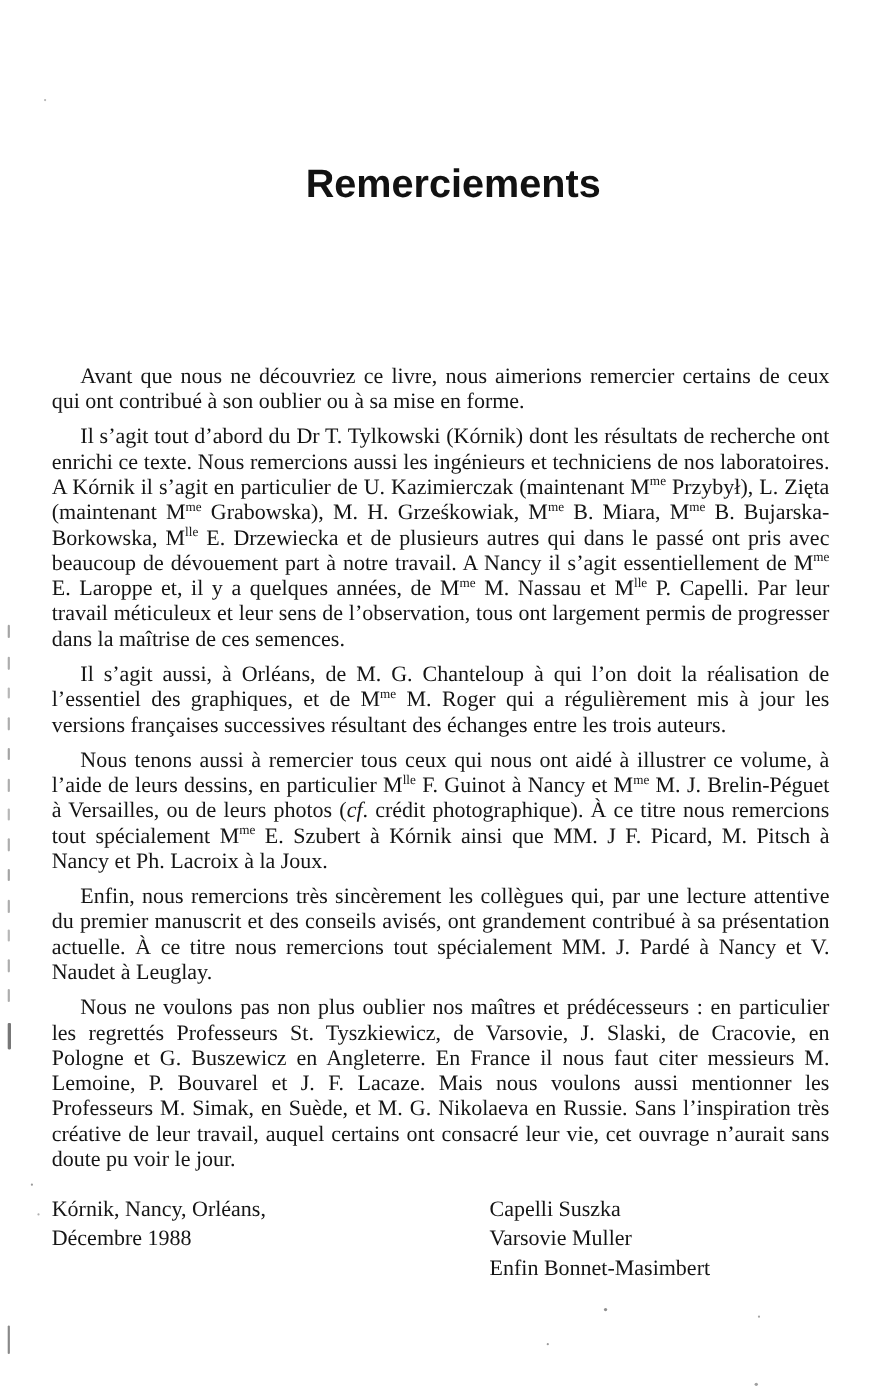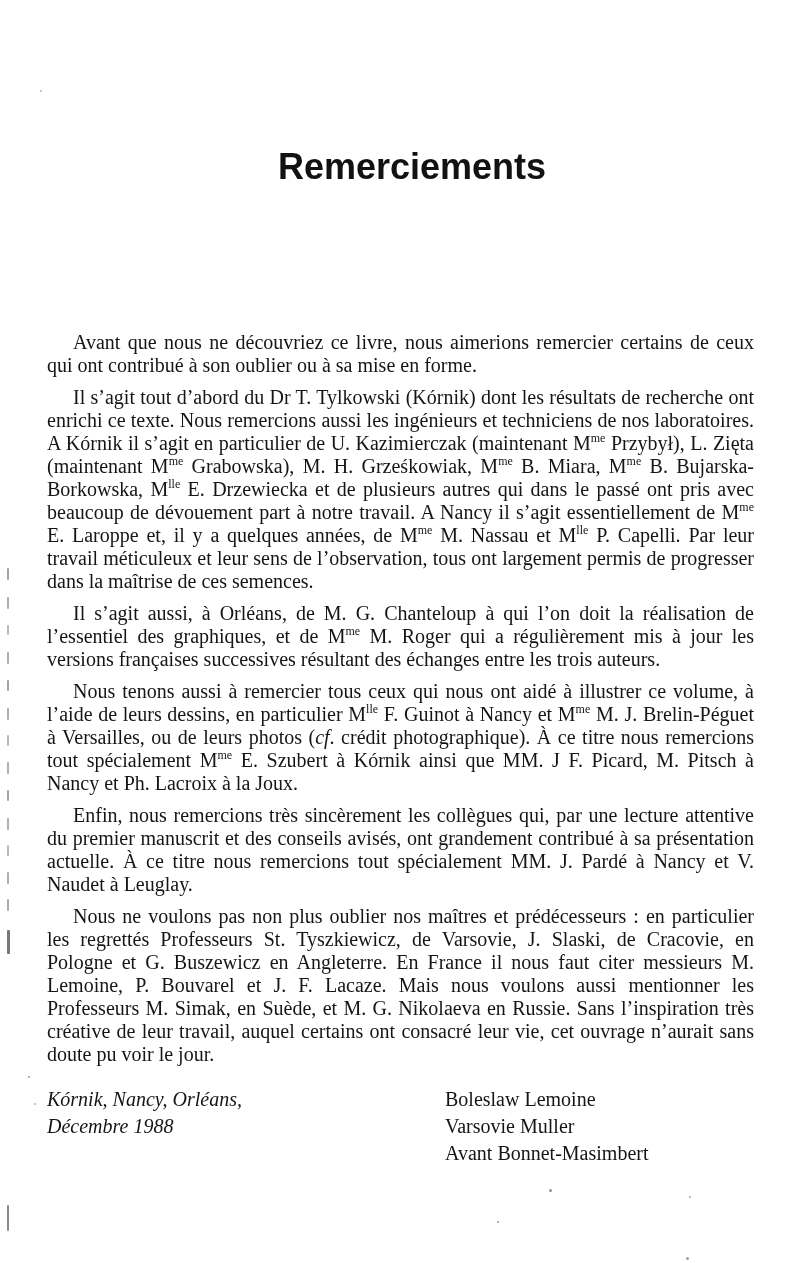--- a/index.html
+++ b/index.html
@@ -54,21 +54,20 @@
     top: 1086px;
     left: 47px;
     width: 707px;
     font-size: 20px;
     line-height: 27px;
   }
   .sig-col-left {
     position: absolute;
     left: 0;
     top: 0;
-    font-style: italic;
   }
   .sig-col-right {
     position: absolute;
     left: 398px;
     top: 0;
   }
   .artifact-tick {
     position: absolute;
     background: #4a4a4a;
     border-radius: 1px;
@@ -93,23 +92,23 @@
     <p>Enfin, nous remercions très sincèrement les collègues qui, par une lecture attentive du premier manuscrit et des conseils avisés, ont grandement contribué à sa présentation actuelle. À ce titre nous remercions tout spécialement MM. J. Pardé à Nancy et V. Naudet à Leuglay.</p>
     <p>Nous ne voulons pas non plus oublier nos maîtres et prédécesseurs : en particulier les regrettés Professeurs St. Tyszkiewicz, de Varsovie, J. Slaski, de Cracovie, en Pologne et G. Buszewicz en Angleterre. En France il nous faut citer messieurs M. Lemoine, P. Bouvarel et J. F. Lacaze. Mais nous voulons aussi mentionner les Professeurs M. Simak, en Suède, et M. G. Nikolaeva en Russie. Sans l’inspiration très créative de leur travail, auquel certains ont consacré leur vie, cet ouvrage n’aurait sans doute pu voir le jour.</p>
   </div>
 
   <div class="signature">
     <div class="sig-col-left">
       <div>Kórnik, Nancy, Orléans,</div>
       <div>Décembre 1988</div>
     </div>
     <div class="sig-col-right">
-      <div>Boleslaw Lemoine</div>
+      <div>Capelli Suszka</div>
       <div>Varsovie Muller</div>
-      <div>Avant Bonnet-Masimbert</div>
+      <div>Enfin Bonnet-Masimbert</div>
     </div>
   </div>
 
   <div id="scan-artifacts">
       <div class="artifact-tick" style="left: 7px; top: 568px; width: 2px; height: 12px; opacity: 0.5;"></div>
       <div class="artifact-tick" style="left: 7px; top: 597px; width: 2px; height: 12px; opacity: 0.45;"></div>
       <div class="artifact-tick" style="left: 7px; top: 625px; width: 2px; height: 10px; opacity: 0.4;"></div>
       <div class="artifact-tick" style="left: 7px; top: 652px; width: 2px; height: 12px; opacity: 0.45;"></div>
       <div class="artifact-tick" style="left: 7px; top: 680px; width: 2px; height: 11px; opacity: 0.5;"></div>
       <div class="artifact-tick" style="left: 7px; top: 708px; width: 2px; height: 12px; opacity: 0.45;"></div>

